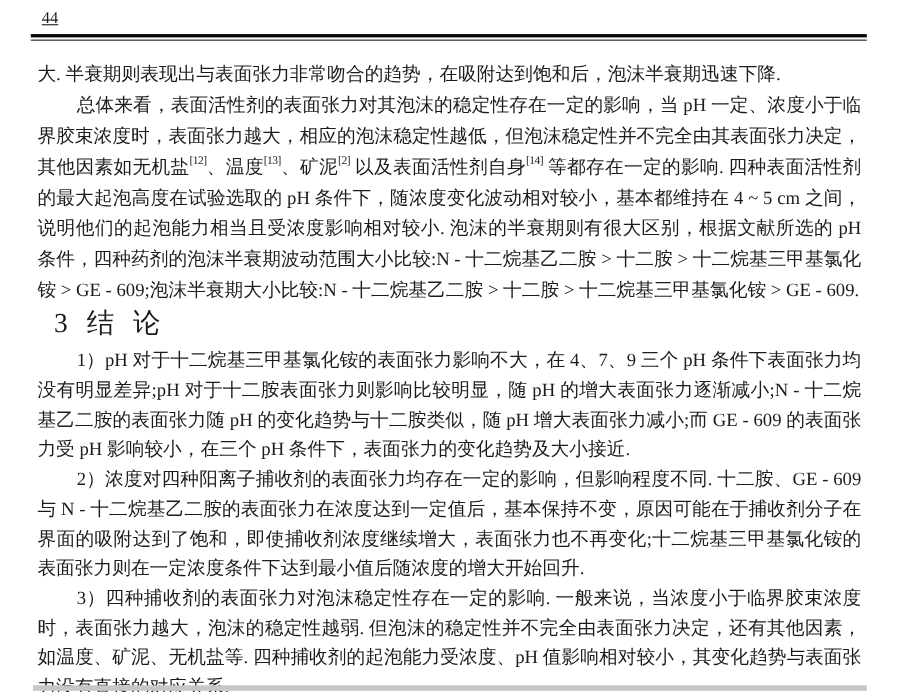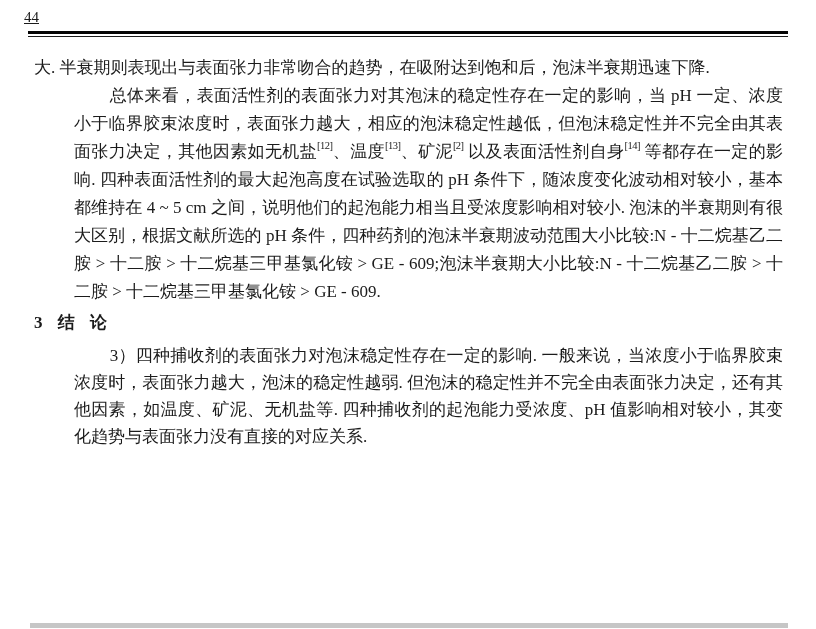--- a/index.html
+++ b/index.html
@@ -8,21 +8,21 @@
     background: #ffffff;
     overflow: hidden;
     font-family: "Liberation Serif", "DejaVu Serif", serif;
     color: #1b1b1b;
   }
   .page { position: relative; width: 816px; height: 629px; }
 
   
   .runhead {
     display: flex; align-items: flex-start;
-    padding: 9px 30px 0 24px;
+    padding: 9px 30px 0 38px;
     font-size: 15.5px;
     text-decoration: underline;
   }
   .runhead .pageno { width: 110px; font-size: 15px; }
   .runhead .jtitle { flex: 1; text-align: center; font-size: 16.5px; letter-spacing: 1px; }
   .runhead .vol { width: 110px; text-align: right; font-size: 15px; }
 
   .rule-thick { margin: 5px 28px 0 28px; border-top: 3px solid #050505; }
   .rule-thin  { margin: 2px 28px 0 28px; border-top: 1px solid #1a1a1a; }
 
@@ -30,35 +30,35 @@
   .content {
     margin: 17px 33px 0 34px;
     text-align: justify;
   }
   .content p {
     margin: 0;
     font-size: 17px;
     line-height: 28px;
   }
   .concl p { line-height: 27px; }
-  p.indent { text-indent: 2.1em; margin-left: 40px; }
+  p.indent { text-indent: 2.1em; }
   sup {
     font-size: 10.5px;
     line-height: 0;
     position: relative;
     top: -1px;
     letter-spacing: -0.5px;
   }
 
   
   .sec-heading {
-    margin: 4px 0 7px 0;
-    font-size: 17px;
+    margin: 4px 0 7px 15px;
+    font-size: 25px;
     line-height: 25px;
-    font-weight: bold;
+    font-weight: normal;
     word-spacing: 9px;
     letter-spacing: 1px;
   }
 
   
   .bottom-rule {
     position: absolute;
     left: 30px; right: 28px; bottom: 1px;
     height: 5px;
     background: #c6c6c6;
@@ -78,20 +78,22 @@
 
   <div class="content">
 
     <p>大. 半衰期则表现出与表面张力非常吻合的趋势，在吸附达到饱和后，泡沫半衰期迅速下降.</p>
 
     <p class="indent">总体来看，表面活性剂的表面张力对其泡沫的稳定性存在一定的影响，当 pH 一定、浓度小于临界胶束浓度时，表面张力越大，相应的泡沫稳定性越低，但泡沫稳定性并不完全由其表面张力决定，其他因素如无机盐<sup>[12]</sup>、温度<sup>[13]</sup>、矿泥<sup>[2]</sup> 以及表面活性剂自身<sup>[14]</sup> 等都存在一定的影响. 四种表面活性剂的最大起泡高度在试验选取的 pH 条件下，随浓度变化波动相对较小，基本都维持在 4 ~ 5 cm 之间，说明他们的起泡能力相当且受浓度影响相对较小. 泡沫的半衰期则有很大区别，根据文献所选的 pH 条件，四种药剂的泡沫半衰期波动范围大小比较:N - 十二烷基乙二胺 &gt; 十二胺 &gt; 十二烷基三甲基氯化铵 &gt; GE - 609;泡沫半衰期大小比较:N - 十二烷基乙二胺 &gt; 十二胺 &gt; 十二烷基三甲基氯化铵 &gt; GE - 609.</p>
 
     <h2 class="sec-heading">3 结 论</h2>
 
     <div class="concl">
+      <p class="indent">1）pH 对于十二烷基三甲基氯化铵的表面张力影响不大，在 4、7、9 三个 pH 条件下表面张力均没有明显差异;pH 对于十二胺表面张力则影响比较明显，随 pH 的增大表面张力逐渐减小;N - 十二烷基乙二胺的表面张力随 pH 的变化趋势与十二胺类似，随 pH 增大表面张力减小;而 GE - 609 的表面张力受 pH 影响较小，在三个 pH 条件下，表面张力的变化趋势及大小接近.</p>
+      <p class="indent">2）浓度对四种阳离子捕收剂的表面张力均存在一定的影响，但影响程度不同. 十二胺、GE - 609 与 N - 十二烷基乙二胺的表面张力在浓度达到一定值后，基本保持不变，原因可能在于捕收剂分子在界面的吸附达到了饱和，即使捕收剂浓度继续增大，表面张力也不再变化;十二烷基三甲基氯化铵的表面张力则在一定浓度条件下达到最小值后随浓度的增大开始回升.</p>
       <p class="indent">3）四种捕收剂的表面张力对泡沫稳定性存在一定的影响. 一般来说，当浓度小于临界胶束浓度时，表面张力越大，泡沫的稳定性越弱. 但泡沫的稳定性并不完全由表面张力决定，还有其他因素，如温度、矿泥、无机盐等. 四种捕收剂的起泡能力受浓度、pH 值影响相对较小，其变化趋势与表面张力没有直接的对应关系.</p>
     </div>
 
   </div>
 
   <div class="bottom-rule"></div>
 
 </div>
 
 </body></html>

